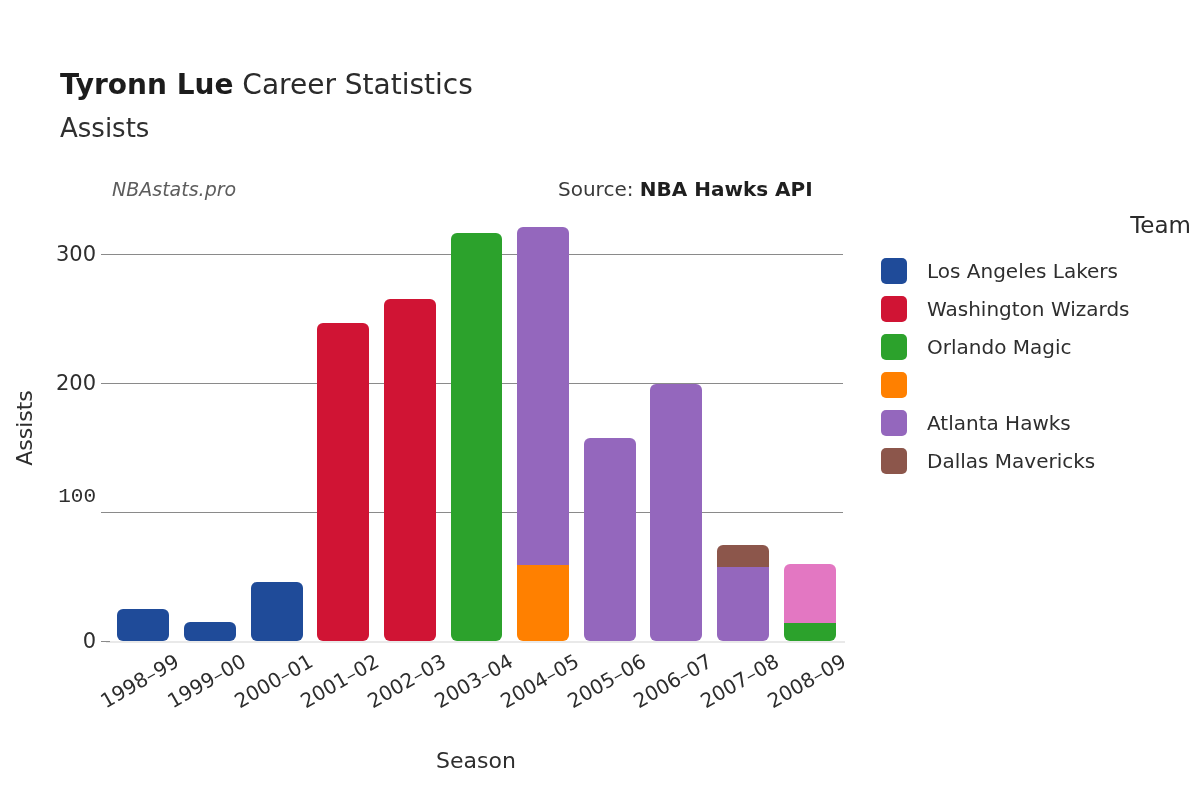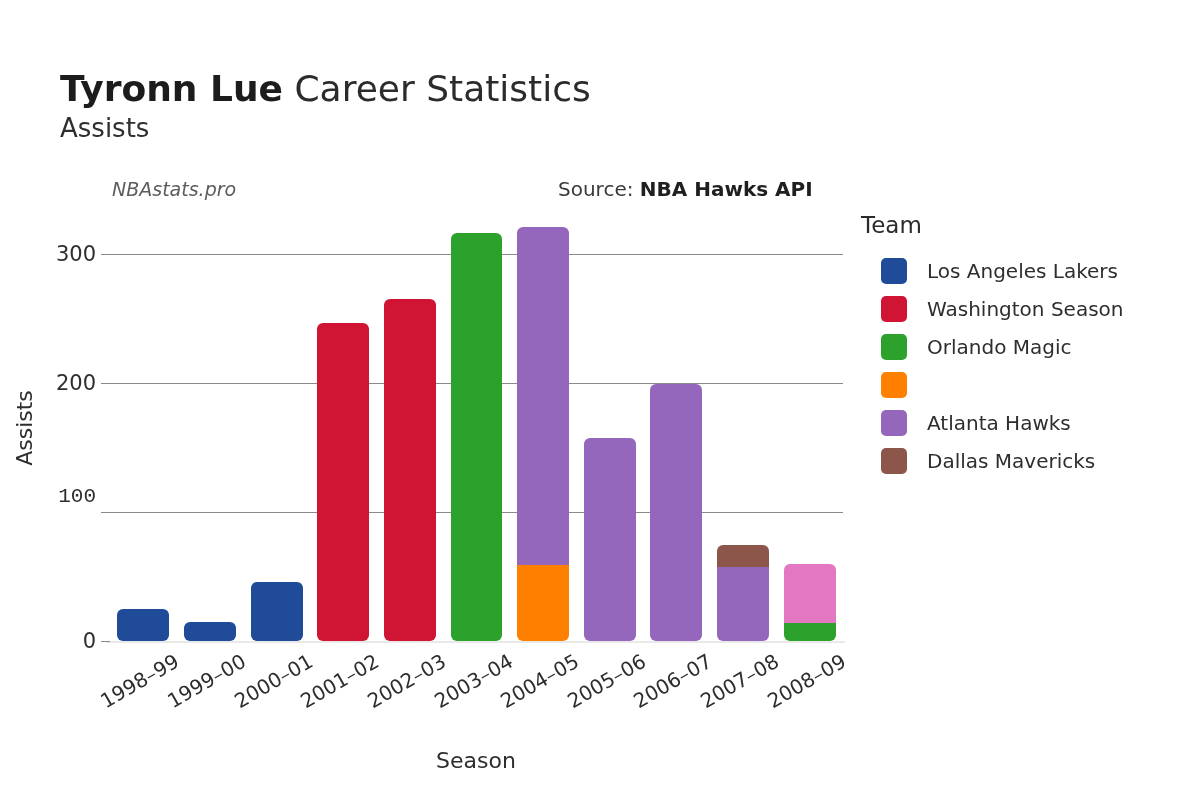--- a/index.html
+++ b/index.html
@@ -8,21 +8,21 @@
     width: 1200px; height: 800px;
     background: #ffffff;
     font-family: "DejaVu Sans", sans-serif;
     overflow: hidden;
   }
   #root { position: relative; width: 1200px; height: 800px; }
 
   
   .title-line1 {
     position: absolute; left: 60px; top: 68px;
-    font-size: 36px; color: #2b2b2b; white-space: nowrap;
+    font-size: 28px; color: #2b2b2b; white-space: nowrap;
   }
   .title-line1 .strong { font-weight: 700; color: #1c1c1c; }
   .title-line2 {
     position: absolute; left: 60px; top: 113px;
     font-size: 26px; color: #2f2f2f; white-space: nowrap;
   }
 
   
   .watermark {
     position: absolute; left: 112px; top: 178px;
@@ -81,21 +81,21 @@
   .xtick {
     position: absolute; top: 434px;
     font-size: 20px; color: #2d2d2d; white-space: nowrap;
     transform-origin: right top;
     transform: translateX(-100%) rotate(-30deg);
   }
 
   
   #legend { position: absolute; left: 861px; top: 212px; width: 330px; }
   .legend-title {
-    font-size: 23px; color: #2b2b2b; margin: 0 0 14px 0; white-space: nowrap;
+    font-size: 23px; color: #2b2b2b; margin: 0 0 14px 0; white-space: nowrap; text-align: right;
   }
   .legend-item {
     display: flex; align-items: center;
     height: 38px;
   }
   .legend-swatch {
     width: 26px; height: 26px; border-radius: 5px;
     margin-left: 20px; margin-right: 20px; flex: 0 0 auto;
   }
   .legend-label {
@@ -191,21 +191,21 @@
 
   <div id="legend">
     <div class="legend-title">Team</div>
     <div id="legend-items">
         <div class="legend-item">
           <span class="legend-swatch" style="background: rgb(31, 75, 153);"></span>
           <span class="legend-label">Los Angeles Lakers</span>
         </div>
         <div class="legend-item">
           <span class="legend-swatch" style="background: rgb(208, 20, 52);"></span>
-          <span class="legend-label">Washington Season</span>
+          <span class="legend-label">Washington Wizards</span>
         </div>
         <div class="legend-item">
           <span class="legend-swatch" style="background: rgb(44, 162, 44);"></span>
           <span class="legend-label">Orlando Magic</span>
         </div>
         <div class="legend-item">
           <span class="legend-swatch" style="background: rgb(255, 128, 0);"></span>
         </div>
         <div class="legend-item">
           <span class="legend-swatch" style="background: rgb(148, 103, 189);"></span>

